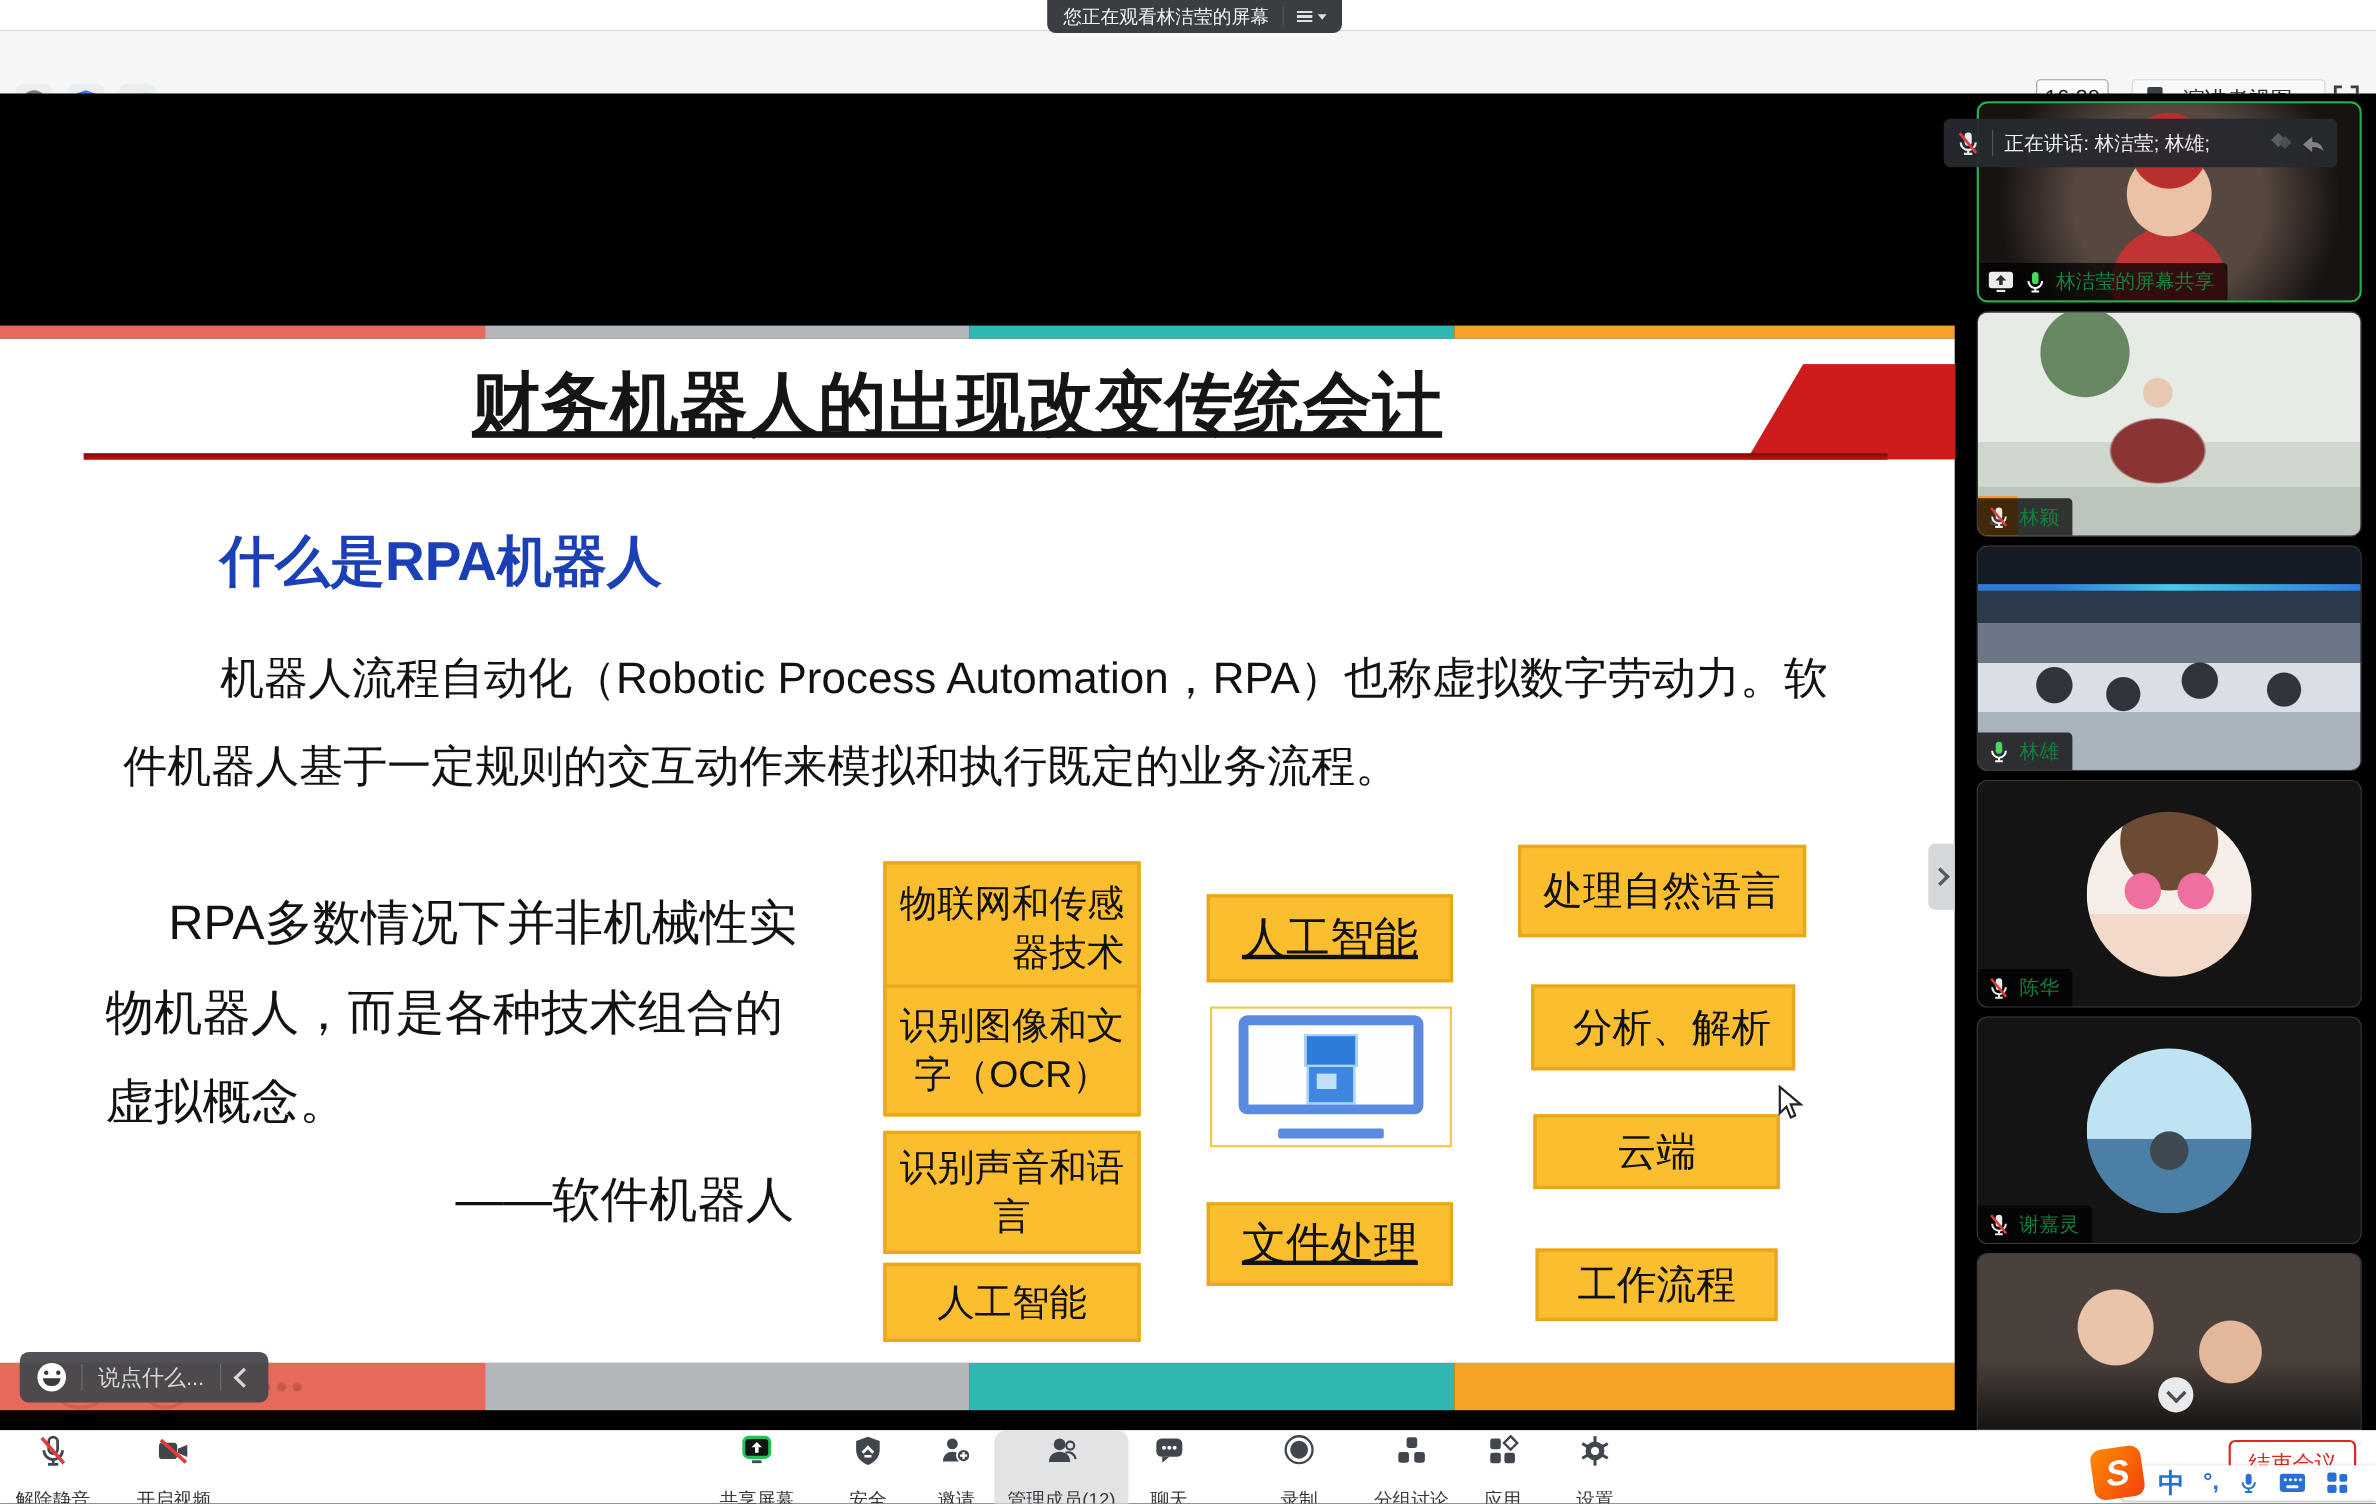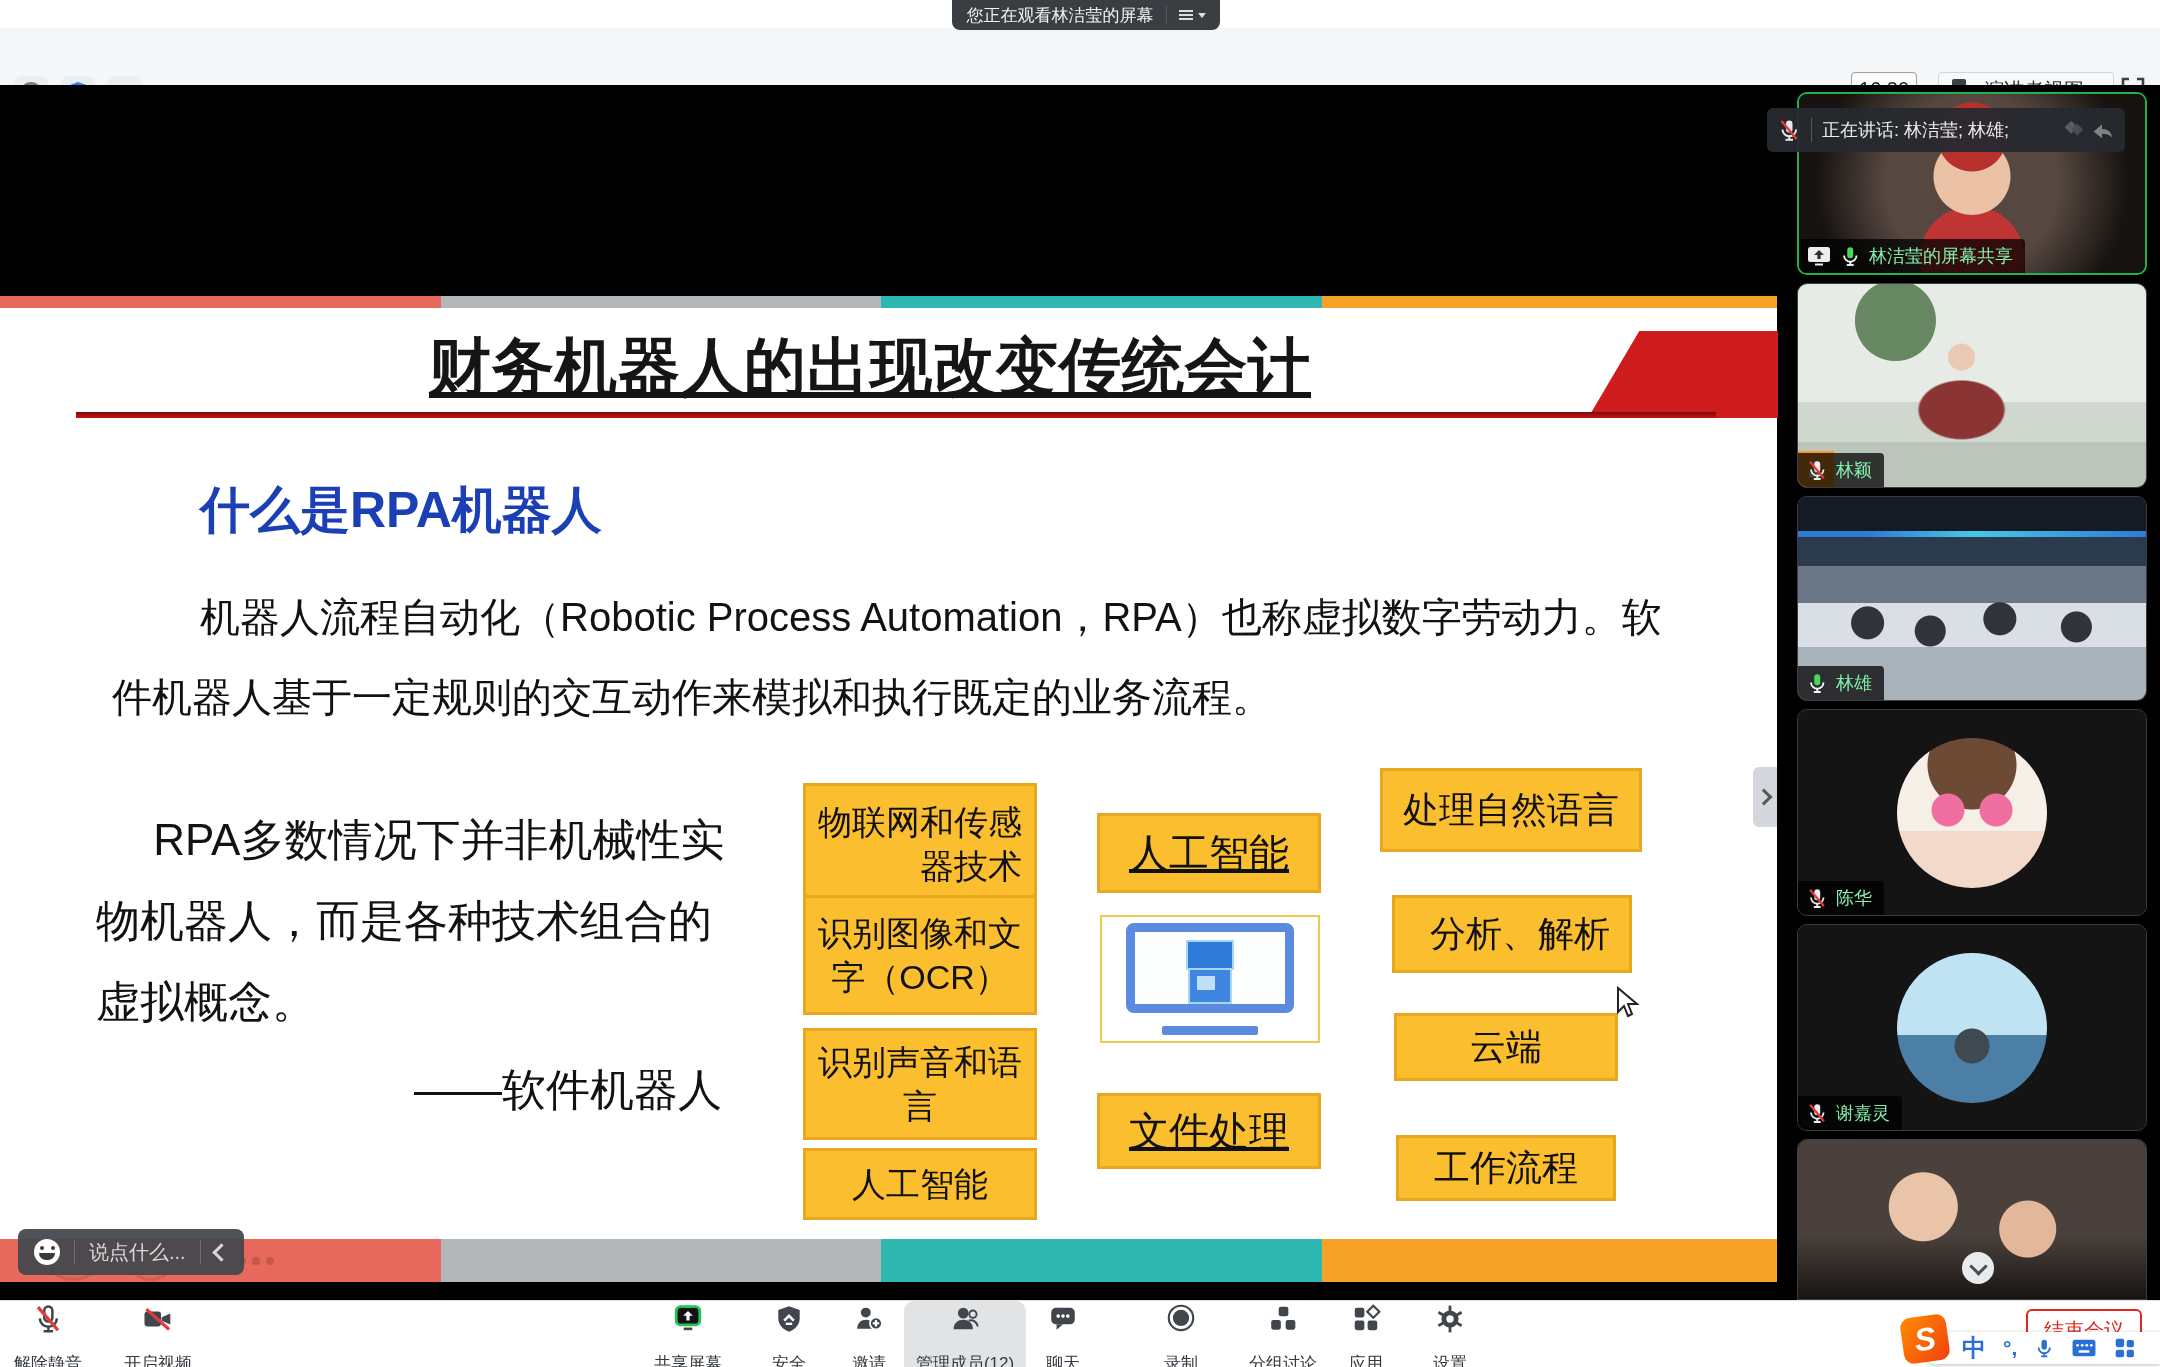--- a/index.html
+++ b/index.html
@@ -115,21 +115,21 @@
       linear-gradient(180deg,#f6efe7 0 62%,#f3d9c9 62% 100%);}
   .v5{background:#141414;}
   .a5{background:
       radial-gradient(circle at 50% 62%, #3e4952 0 17px, rgba(62,73,82,0) 18px),
       linear-gradient(180deg,#bfe3f2 0 55%, #4c7fa6 55% 100%);}
   .v6{background:
       radial-gradient(circle at 36% 42%, #e9c4a8 0 34px, rgba(233,196,168,0) 35px),
       radial-gradient(circle at 66% 56%, #e3b79a 0 28px, rgba(227,183,154,0) 29px),
       linear-gradient(180deg,#4a413c 0 60%,#171411 100%);}
   .nameplate{position:absolute;left:0;bottom:0;display:flex;align-items:center;gap:8px;
-    background:rgba(0,0,0,.74);padding:5px 12px 5px 8px;font-size:18px;color:#86efac;border-radius:0 4px 0 0;white-space:nowrap;}
+    background:rgba(0,0,0,.74);padding:5px 12px 5px 8px;font-size:18px;color:#15803d;border-radius:0 4px 0 0;white-space:nowrap;}
   .npwrap{position:absolute;left:0;bottom:0;display:flex;align-items:center;}
   .obadge{width:36px;height:36px;background:#f59a23;display:flex;align-items:center;justify-content:center;}
   .handle{position:absolute;left:1753px;top:682px;width:24px;height:60px;background:#d4d7db;border-radius:6px 0 0 6px;
     display:flex;align-items:center;justify-content:center;z-index:7;}
   .chev-right{width:9px;height:9px;border-top:3px solid #55585c;border-right:3px solid #55585c;transform:rotate(45deg);margin-right:3px;}
   .morebtn{position:absolute;left:1962px;top:1252px;width:32px;height:32px;border-radius:50%;background:#e9eaec;
     display:flex;align-items:center;justify-content:center;z-index:7;}
   .chev-down{width:10px;height:10px;border-left:3px solid #4a4d52;border-bottom:3px solid #4a4d52;transform:rotate(-45deg);margin-top:-4px;}
 
   

